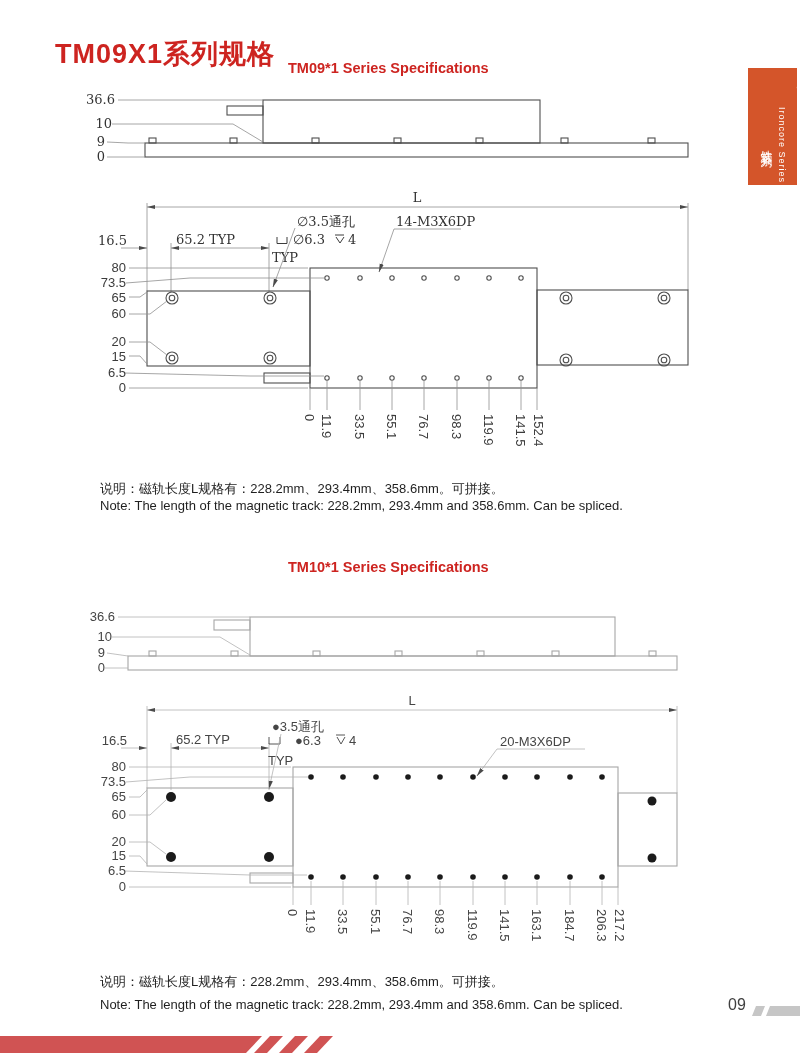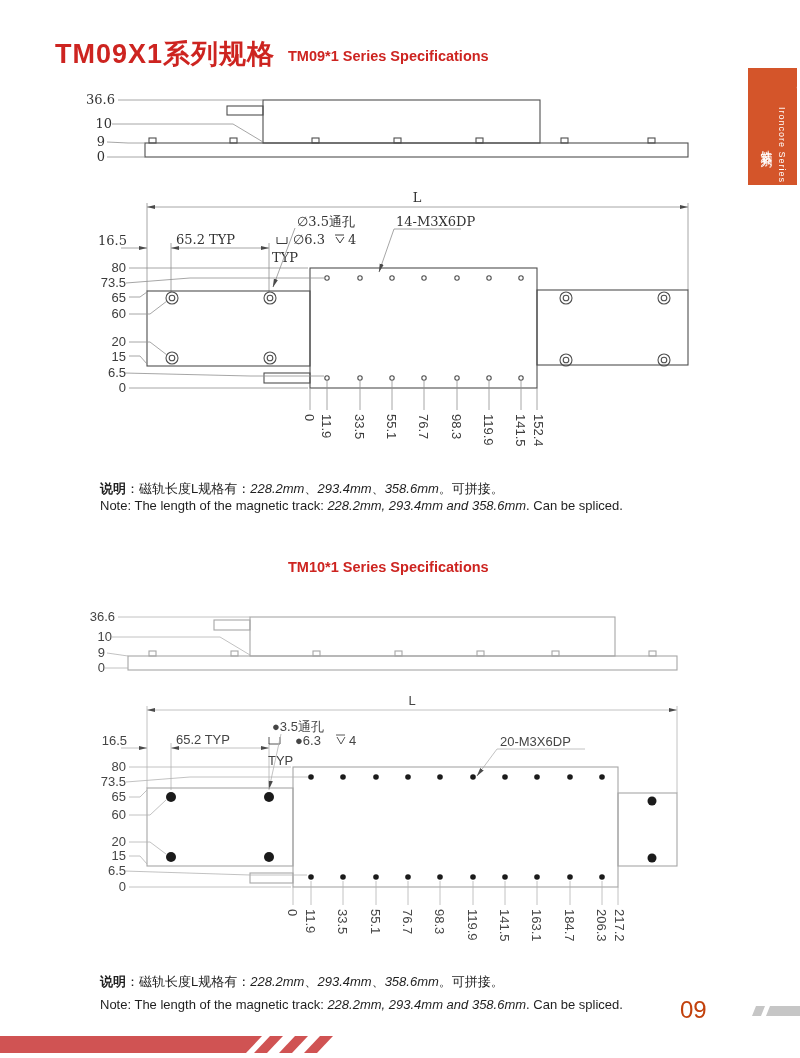--- a/index.html
+++ b/index.html
@@ -19,39 +19,39 @@
   .th2{stroke:#b3b3b3;stroke-width:0.8;fill:none;}
   .sym2{stroke:#565656;stroke-width:1;fill:none;}
   .tx2{font:13px "Liberation Sans",sans-serif;fill:#454545;}
   .dot{fill:#1b1b1b;stroke:none;}
 
   .sec-title-cn{position:absolute;left:55px;color:var(--accent_red);font-weight:bold;
       font-size:27px;letter-spacing:1px;}
   .sec-title-en{position:absolute;left:288px;color:var(--accent_red);font-weight:bold;
       font-size:14.5px;}
   .note-line{position:absolute;left:100px;font-size:13px;color:#1f1f1f;white-space:nowrap;}
-  .note-line .b{font-weight:bold;text-align:right;}
-  .note-line .i{font-style:italic;}
+  .note-line .b{font-weight:normal;text-align:right;}
+  .note-line .i{}
 
   .tab{position:absolute;left:748px;top:68px;width:49px;height:117px;
        background:var(--tab_orange);color:#fff;text-align:center;}
   .tab-num{font-size:22px;margin-top:7px;letter-spacing:1px;margin-left:48px;}
   .tab-vert{display:flex;flex-direction:row;justify-content:center;gap:3px;margin-top:4px;height:80px;}
   .tab-cn{writing-mode:vertical-rl;text-orientation:upright;font-size:11.5px;letter-spacing:2px;}
   .tab-en{writing-mode:vertical-rl;font-size:9px;letter-spacing:1px;}
 
-  .page-number{position:absolute;left:680px;top:996px;font-size:24px;color:#c2410c;}
+  .page-number{position:absolute;left:728px;top:996px;font-size:16px;color:#404040;}
 </style>
 </head>
 <body>
 
 <div class="page">
 
   <div class="sec-title-cn" style="top:36px">TM09X1系列规格</div>
-  <div class="sec-title-en" style="top:48px">TM09*1 Series Specifications</div>
+  <div class="sec-title-en" style="top:60px">TM09*1 Series Specifications</div>
   <div class="sec-title-en" style="top:559px">TM10*1  Series Specifications</div>
 
   <svg width="800" height="1058" style="position:absolute;left:0;top:0">
     <defs>
       <marker id="ma" viewBox="0 0 10 6" refX="9.5" refY="3" markerWidth="11" markerHeight="6.6" orient="auto-start-reverse">
         <path d="M0,0.6 L10,3 L0,5.4 z" fill="#4a4a4a"></path>
       </marker>
     </defs>
 
     <g>

